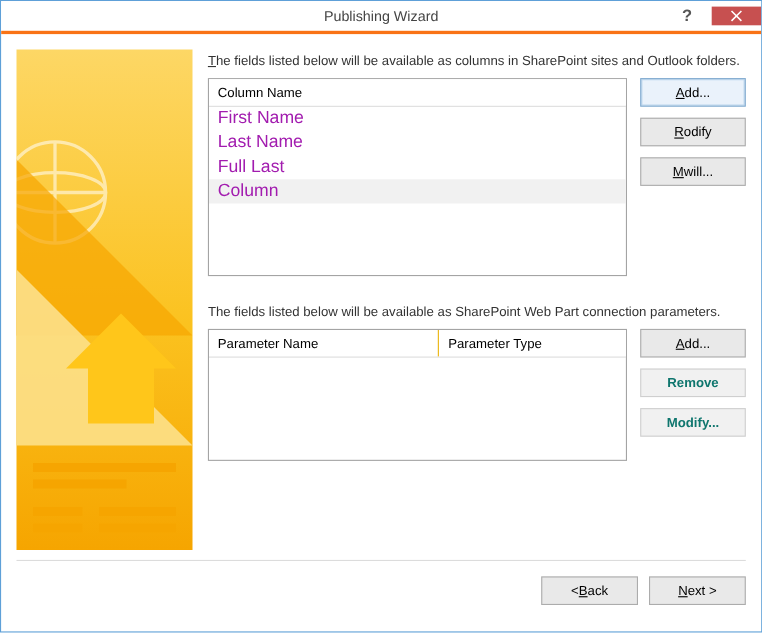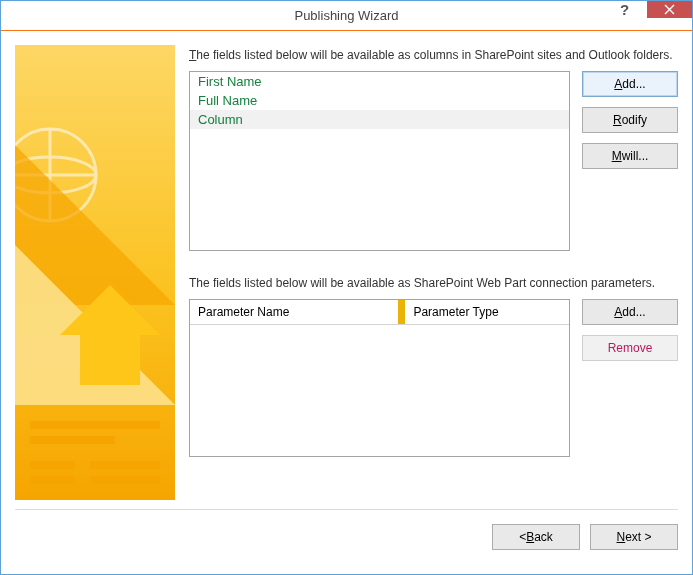--- a/index.html
+++ b/index.html
@@ -10,23 +10,23 @@
     background: #fff;
     width: 693px;
     height: 575px;
     overflow: hidden;
     border: 1px solid #5ea0d8;
   }
   .titlebar {
     height: 30px;
     background: #fff;
     display: flex;
-    align-items: flex-start;
+    align-items: center;
     position: relative;
-    border-bottom: 1px solid #f97316;
+    border-bottom: 3px solid #f97316;
   }
   .titlebar-title {
     position: absolute;
     left: 0; right: 0;
     text-align: center;
     line-height: 30px;
     font-size: 13px;
     color: #444;
     pointer-events: none;
   }
@@ -73,40 +73,40 @@
     display: flex;
     gap: 12px;
     align-items: flex-start;
   }
   .listbox {
     border: 1px solid #828790;
     background: #fff;
     flex: 1;
   }
   .listbox.cols { height: 180px; border-color:#a4a4a4; }
-  .listbox.params { height: 158px; border-color:#a4a4a4;}
+  .listbox.params { height: 120px; border-color:#a4a4a4;}
   .list-header {
     display: flex;
     border-bottom: 1px solid #d4d4d4;
     user-select: none;
   }
   .list-header .hcell {
     padding: 5px 8px 5px 8px;
     font-size: 12px;
     color: #000;
     text-align: left;
     background: #fff;
     white-space: nowrap;
   }
-  .list-header .hcell + .hcell { border-left: 7px solid #eab308; }
+  .list-header .hcell + .hcell { border-left: 1px solid #eab308; }
   .list-body { }
   .list-row {
     padding: 2px 8px;
-    font-size: 13px;
-    color: #15803d;
+    font-size: 16px;
+    color: #a21caf;
     white-space: nowrap;
   }
   .list-row.selected { background: #f1f1f1; }
   .btncol {
     width: 96px;
     display: flex;
     flex-direction: column;
     gap: 10px;
   }
   .btn {
@@ -116,21 +116,21 @@
     font-family: inherit;
     font-size: 12px;
     color: #000;
     padding: 0 6px;
     display: flex;
     align-items: center;
     justify-content: center;
     user-select: none;
   }
   .btn.default { border: 1px solid #7da8ce; box-shadow: inset 0 0 0 1px #bcd6ee; background:#eaf2fb;}
-  .btn.disabled { color: #be185d; border-color:#cfcfcf; background:#f1f1f1;}
+  .btn.disabled { color: #0f766e; border-color:#cfcfcf; background:#f1f1f1;font-weight:bold;}
   .btn .u { text-decoration: underline; }
   .footer {
     border-top: 1px solid #dcdcdc;
     margin: 0 14px;
     padding: 14px 0 14px 0;
     display: flex;
     justify-content: flex-end;
     gap: 10px;
   }
   .footer .btn { width: 88px; }
@@ -177,23 +177,27 @@
         <line x1="75" y1="435" x2="145" y2="435"></line>
       </g>
     </svg>
   </div>
 
   <div class="main">
     <div class="desc"><span class="u">T</span><span>he fields listed below will be available as columns in SharePoint sites and Outlook folders.</span></div>
 
     <div class="section-row">
       <div class="listbox cols">
+        <div class="list-header">
+          <div class="hcell" style="flex:1">Column Name</div>
+        </div>
         <div class="list-body" id="columns-list">
             <div class="list-row">First Name</div>
-            <div class="list-row">Full Name</div>
+            <div class="list-row">Last Name</div>
+            <div class="list-row">Full Last</div>
             <div class="list-row selected">Column</div>
           </div>
       </div>
       <div class="btncol">
         <div class="btn default">
             <span class="u">A</span>
             <span>dd...</span>
           </div>
         <div class="btn">
             <span class="u">R</span>
@@ -215,20 +219,21 @@
           <div class="hcell" style="width:45%">Parameter Type</div>
         </div>
         <div class="list-body" id="params-list"></div>
       </div>
       <div class="btncol">
         <div class="btn">
             <span class="u">A</span>
             <span>dd...</span>
           </div>
         <div class="btn disabled">Remove</div>
+        <div class="btn disabled">Modify...</div>
       </div>
     </div>
   </div>
 </div>
 
 <div class="footer">
   <div class="btn">
       <span>&lt; </span>
       <span class="u">B</span>
       <span>ack</span>

